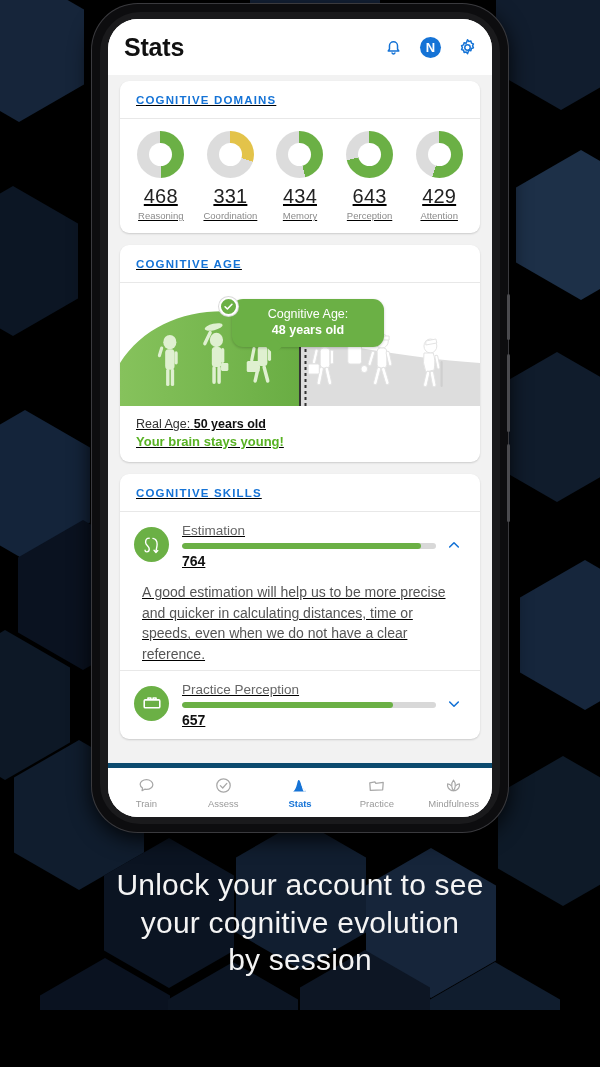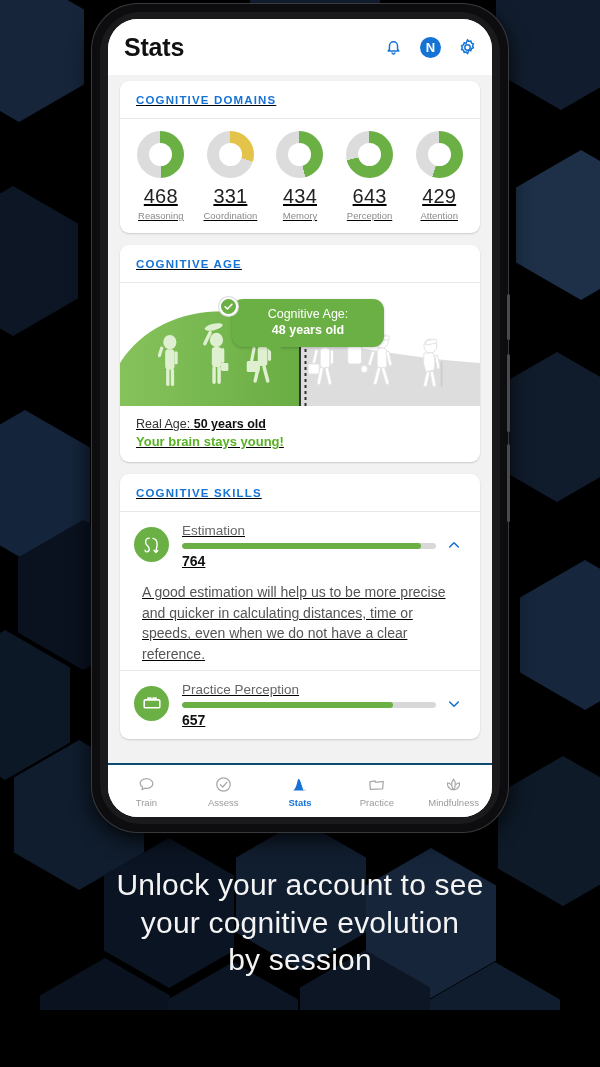--- a/index.html
+++ b/index.html
@@ -119,21 +119,21 @@
   .chev { flex:0 0 22px; margin-top:14px; }
   .chev svg { width:16px; height:16px; display:block; stroke:#1573d6; }
   .skill-desc {
     padding:2px 18px 5px 22px; font-size:14px; line-height:1.48; color:#555;
   }
   .divider { height:1px; background:#e8e8e8; margin:0 0 0 0; }
 
   
   .navbar {
     flex:0 0 auto; height:54px; background:#fff; display:flex;
-    border-top:2px solid #0c4a6e; align-items:center;
+    border-top:5px solid #0c4a6e; align-items:center;
   }
   .nav-item { flex:1; display:flex; flex-direction:column; align-items:center; gap:3px; }
   .nav-item svg { width:19px; height:19px; display:block; }
   .nav-label { font-size:9.5px; color:#9a9a9a; }
   .nav-item.active .nav-label { color:#1573d6; font-weight:bold; }
 
   
   .caption {
     position:absolute; left:0; right:0; top:866px;
     text-align:center; color:#f4f4f4;

